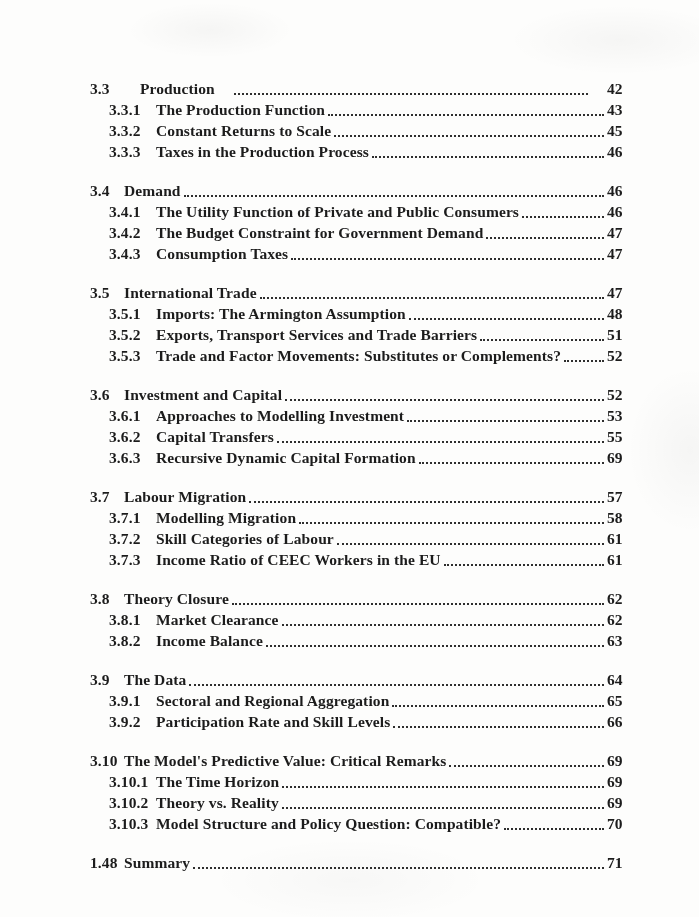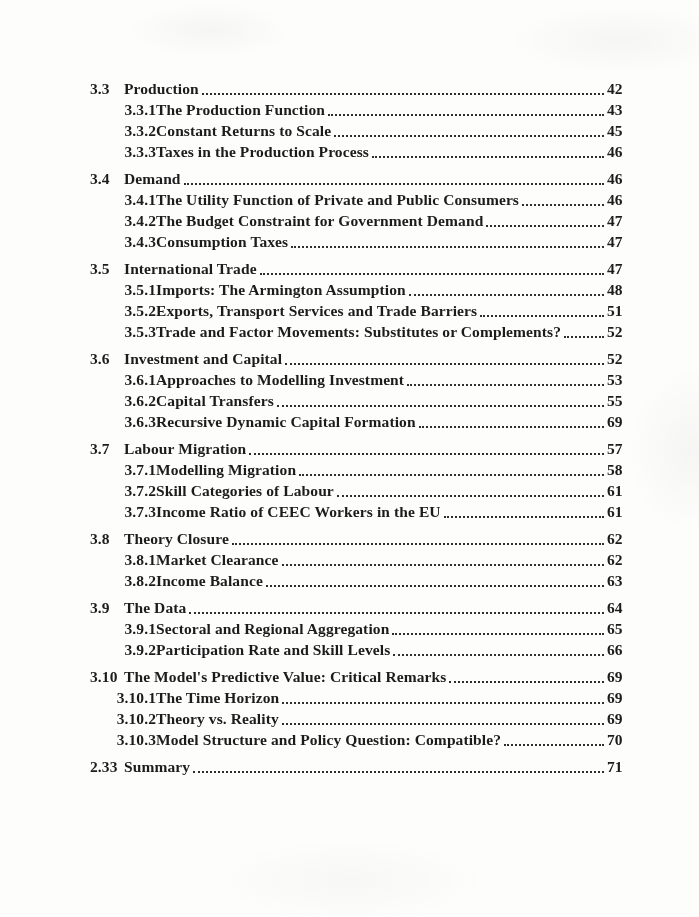--- a/index.html
+++ b/index.html
@@ -32,26 +32,26 @@
     width: 537px;
   }
   .toc-row {
     display: flex;
     align-items: baseline;
     line-height: 21px;
     font-size: 15.5px;
     font-weight: 600;
     letter-spacing: 0.1px;
   }
-  .toc-row.level-1 { margin-top: 6px; }
-  .toc-row.level-1:first-child { margin-top: 0; }
+  .toc-row.level-1 { margin-top: 18px; }
+  .toc-row.level-1:first-child { margin-top: 0; gap: 16px; }
   .num { flex: 0 0 auto; white-space: nowrap; }
   .level-1 > .num { min-width: 34px; }
   .level-2 { padding-left: 19px; }
-  .level-2 > .num { min-width: 47px; text-align: right; }
+  .level-2 > .num { min-width: 47px; }
   .title { flex: 0 1 auto; white-space: nowrap; }
   .leader {
     flex: 1 1 auto;
     min-width: 12px;
     align-self: flex-end;
     margin: 0 3px 4px 3px;
     border-bottom: 2px dotted #2e2e2e;
   }
   .pg {
     flex: 0 0 auto;
@@ -238,19 +238,19 @@
     <span class="leader"></span>
     <span class="pg">69</span>
   </div>
       <div class="toc-row level-2">
     <span class="num">3.10.3</span>
     <span class="title">Model Structure and Policy Question: Compatible?</span>
     <span class="leader"></span>
     <span class="pg">70</span>
   </div>
       <div class="toc-row level-1">
-    <span class="num">2.33</span>
+    <span class="num">1.48</span>
     <span class="title">Summary</span>
     <span class="leader"></span>
     <span class="pg">71</span>
   </div>
     </div>
 </div>
 
 </body></html>

